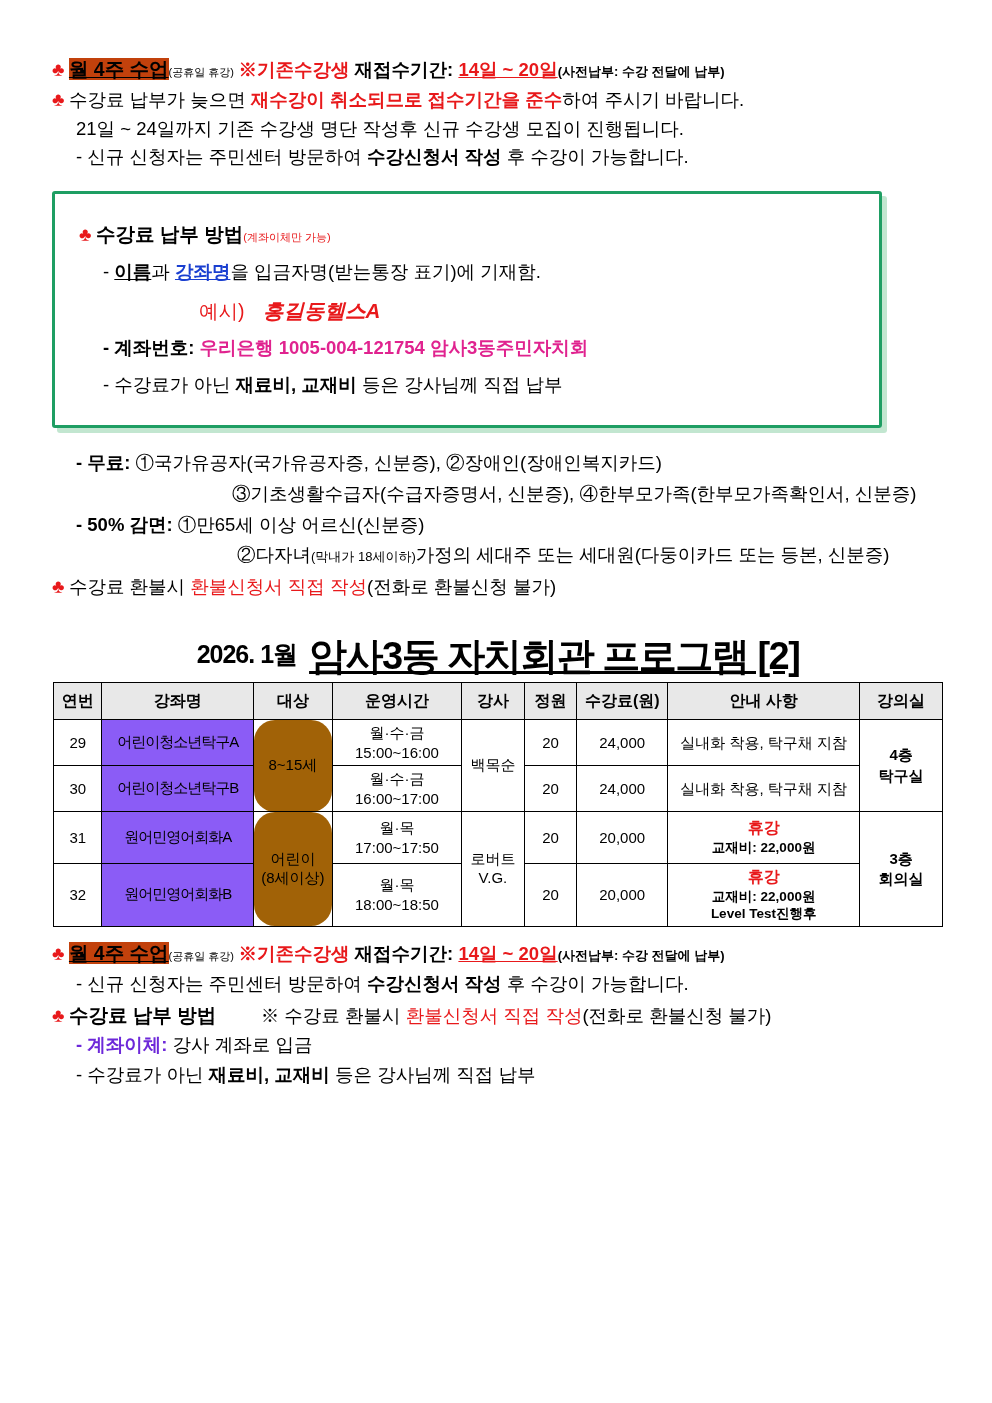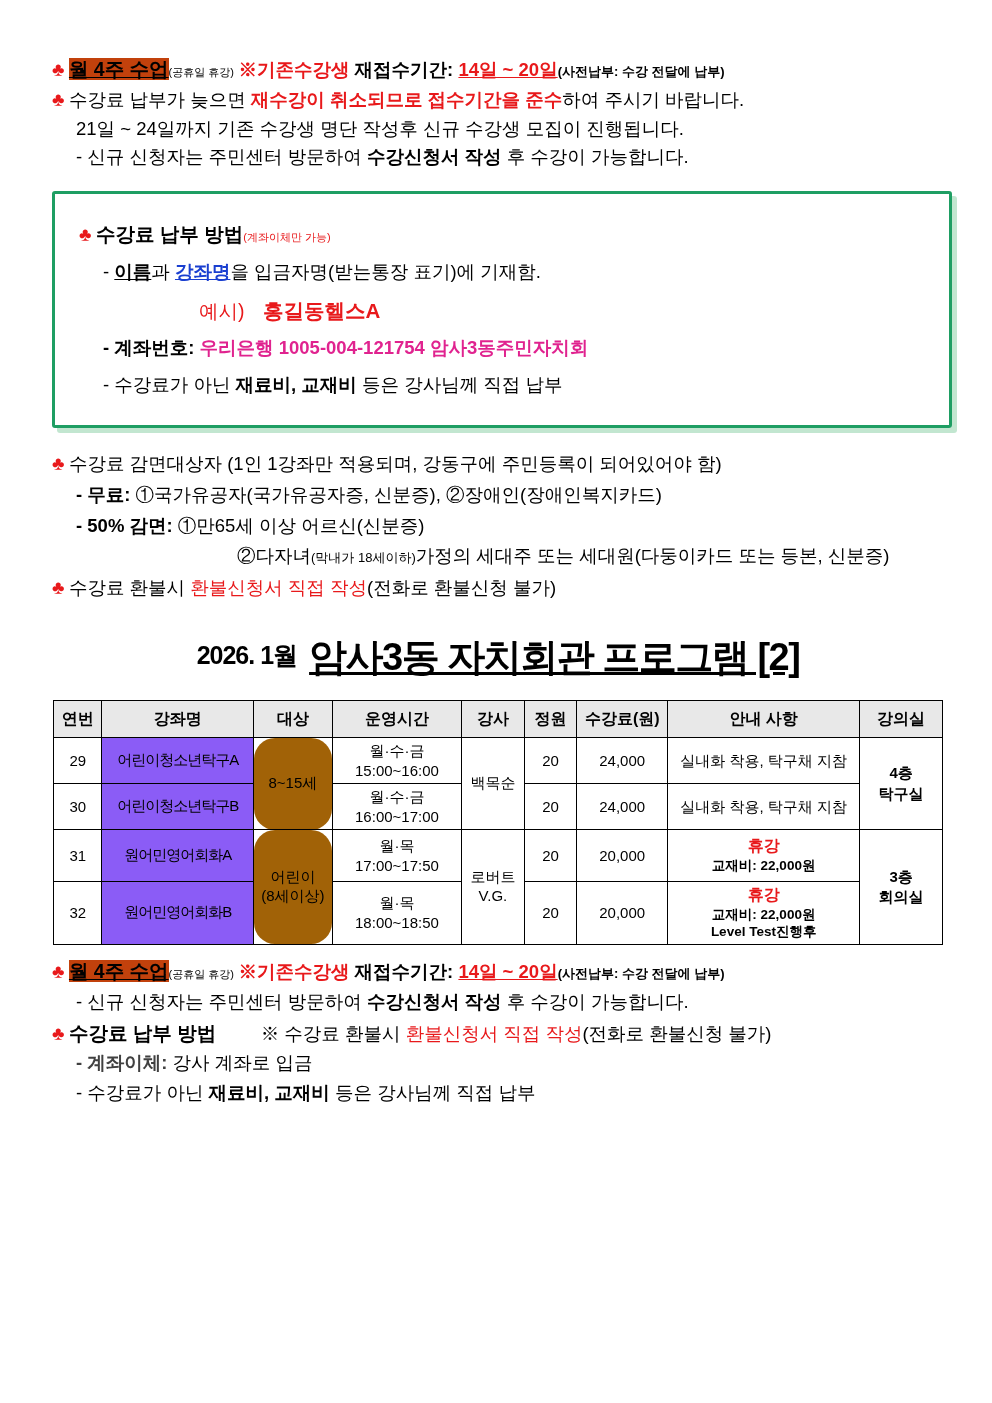--- a/index.html
+++ b/index.html
@@ -25,38 +25,38 @@
     line-height: 1.45;
   }
   .clubs { font-size: 19px; }
   .t16 { font-size: 11px; }
   .t18 { font-size: 18.5px; }
   .t19 { font-size: 19.5px; }
   .t20 { font-size: 20.5px; }
   .b { font-weight: bold; }
   .red { color: #e8191b; }
   .magenta { color: #e0238f; }
-  .purple { color: #404040; }
+  .purple { color: #6d28d9; }
   .blue { color: #1a3fd0; }
   .hl { background: #c2410c; }
   .ul { text-decoration: underline; }
   .smaller { font-size: 13px; }
 
   .top-block .line { margin-bottom: 2px; }
   .indent1 { padding-left: 24px; }
   .indent3 { padding-left: 120px; }
   .indent4 { padding-left: 180px; }
 
   
   .pay-box {
     margin: 20px 0 0 0;
     border: 3px solid #1e9e63;
     border-radius: 3px;
     padding: 26px 20px 26px 24px;
-    width: 900px;
+    width: 830px;
     box-sizing: border-box;
     box-shadow: 5px 5px 0 rgba(120,200,150,0.45);
   }
   .pay-box .line { margin-bottom: 10px; }
   .pay-box .line:last-child { margin-bottom: 0; }
 
   .mid-block { margin-top: 22px; }
   .mid-block .line { margin-bottom: 4px; }
 
   
@@ -75,21 +75,21 @@
   .title-main {
     font-size: 38px;
     font-weight: bold;
     letter-spacing: -1.5px;
     text-decoration: underline;
   }
 
   
   table.prog {
     border-collapse: collapse;
-    margin: 17px auto 0 auto;
+    margin: 0 auto 0 auto;
     width: 890px;
     table-layout: fixed;
   }
   table.prog th, table.prog td {
     border: 1px solid #000;
     text-align: center;
     vertical-align: middle;
     font-size: 15px;
     padding: 3px 2px;
   }
@@ -158,39 +158,38 @@
       <span class="clubs red">♣</span>
       <span class="t19 b">수강료 납부 방법</span><span class="t16 red">(계좌이체만 가능)</span>
     </div>
 
     <div class="line indent1">
       <span class="t18">- </span><span class="t18 b ul">이름</span><span class="t18">과 </span><span class="t18 b ul blue">강좌명</span><span class="t18">을 입금자명(받는통장 표기)에 기재함.</span>
     </div>
 
     <div class="line indent3">
       <span class="t19 red">예시)</span>
-      <span class="t20 b red" style="margin-left:14px;">홍길동헬스A</span>
+      <span class="t20 b red" style="margin-left:14px;font-style:italic;">홍길동헬스A</span>
     </div>
 
     <div class="line indent1">
       <span class="t18 b">- 계좌번호: </span><span class="t18 b magenta">우리은행 1005-004-121754 암사3동주민자치회</span>
     </div>
 
     <div class="line indent1">
       <span class="t18">- 수강료가 아닌 </span><span class="t18 b">재료비, 교재비</span><span class="t18"> 등은 강사님께 직접 납부</span>
     </div>
   </div>
 
   <div class="mid-block">
-    <div class="line">
-      <span class="clubs red">♣</span>
-      <span class="t18">수강료 감면대상자 (1인 1강좌만 적용되며, 강동구에 주민등록이 되어있어야 함)</span>
-    </div>
     <div class="line indent1">
       <span class="t18 b">- 무료: </span><span class="t18">①국가유공자(국가유공자증, 신분증),      ②장애인(장애인복지카드)</span>
+    </div>
+    <div class="line indent4">
+      <span class="t18">③기초생활수급자(수급자증명서, 신분증), ④한부모가족(한부모가족확인서, 신분증)</span>
     </div>
     <div class="line indent1">
       <span class="t18 b">- 50% 감면: </span><span class="t18">①만65세 이상 어르신(신분증)</span>
     </div>
     <div class="line" style="padding-left:185px;">
       <span class="t18">②다자녀</span><span class="smaller">(막내가 18세이하)</span><span class="t18">가정의 세대주 또는 세대원(다둥이카드 또는 등본, 신분증)</span>
     </div>
     <div class="line">
       <span class="clubs red">♣</span>
       <span class="t18">수강료 환불시 </span><span class="t18 red">환불신청서 직접 작성</span><span class="t18">(전화로 환불신청 불가)</span>

